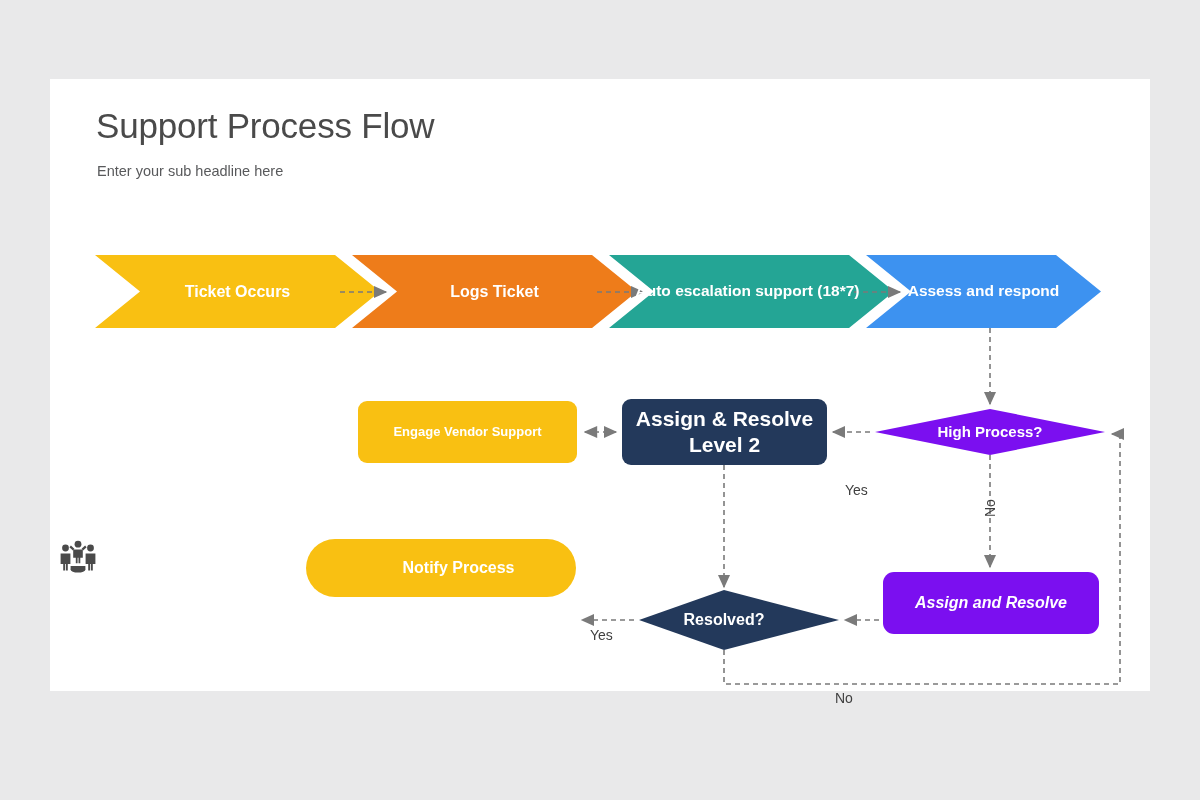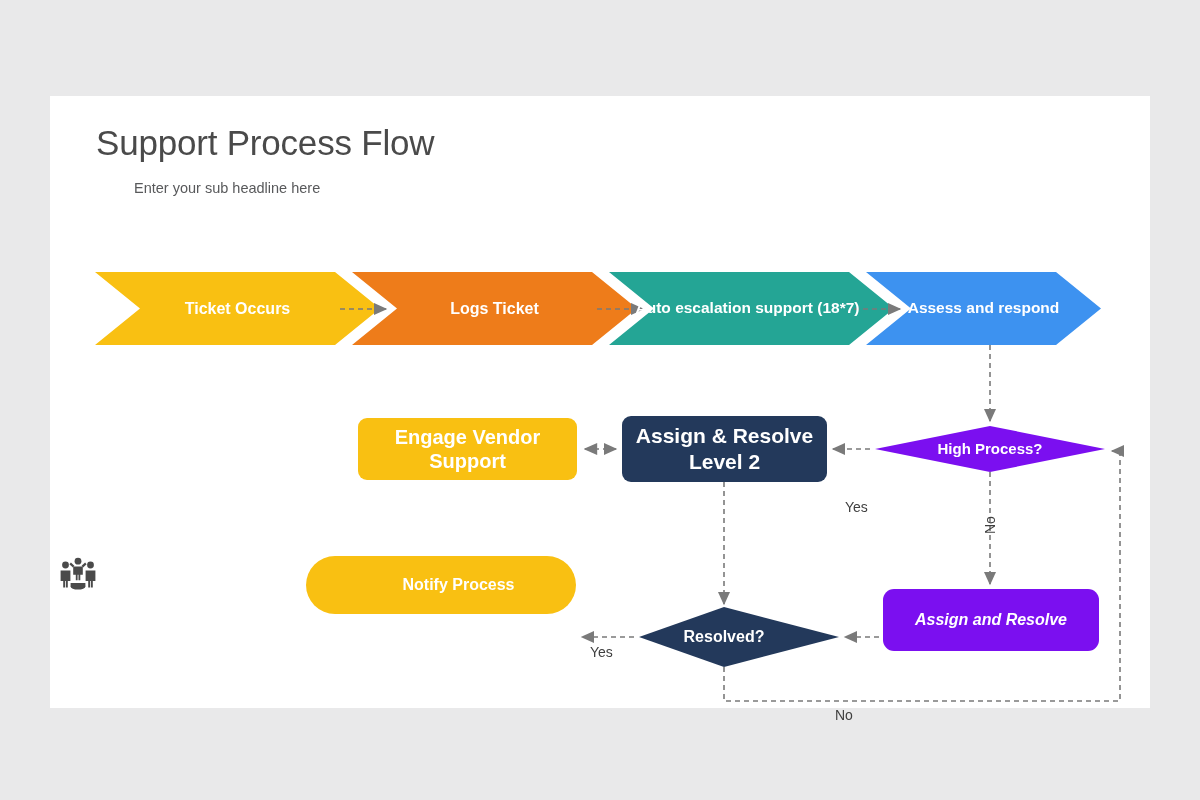--- a/index.html
+++ b/index.html
@@ -9,21 +9,21 @@
   body {
     width: 1200px;
     height: 800px;
     background: #e9e9ea;
     font-family: "Liberation Sans", sans-serif;
     overflow: hidden;
   }
   .slide-canvas {
     position: absolute;
     left: 50px;
-    top: 96px;
+    top: 79px;
     width: 1100px;
     height: 612px;
     background: #ffffff;
   }
   .page-title {
     position: absolute;
     left: 46px;
     top: 27px;
     font-size: 35px;
     font-weight: 400;
@@ -32,21 +32,20 @@
     white-space: nowrap;
   }
   .page-subtitle {
     position: absolute;
     left: 47px;
     top: 84px;
     font-size: 14.5px;
     font-weight: 400;
     color: #58595b;
     white-space: nowrap;
-    margin-left: 37px;
   }
   .diagram {
     position: absolute;
     left: 0;
     top: 0;
     width: 1100px;
     height: 612px;
   }
   .diagram svg {
     position: absolute;
@@ -162,21 +161,21 @@
       <path d="M674,571 L674,605 L1070,605 L1070,355 L1062,355" fill="none" stroke="#7a7a7a" stroke-width="1.6" stroke-dasharray="5,4" marker-end="url(#arrowGray)"></path>
     </svg>
 
     <div class="node-label" style="left:45px;  top:176px; width:285px; height:73px; font-size:16px;">Ticket Occurs</div>
     <div class="node-label" style="left:302px; top:176px; width:285px; height:73px; font-size:16px;">Logs Ticket</div>
     <div class="node-label" style="left:575px; top:176px; width:245px; height:73px; font-size:15.5px;">Auto escalation support (18*7)</div>
     <div class="node-label" style="left:826px; top:176px; width:215px; height:73px; font-size:15.5px;">Assess and respond</div>
 
     <div class="node-label" style="left:880px; top:325px; width:120px; height:56px; font-size:15px;">High Process?</div>
     <div class="node-label" style="left:578px; top:320px; width:193px; height:66px; font-size:21px;">Assign &amp; Resolve Level 2</div>
-    <div class="node-label" style="left:316px; top:322px; width:203px; height:62px; font-size:20px;">Engage Vendor Support</div>
+    <div class="node-label" style="left:316px; top:322px; width:203px; height:62px; font-size:13px;">Engage Vendor Support</div>
 
     <div class="node-label" style="left:838px; top:493px; width:206px; height:62px; font-size:16px;font-style:italic;">Assign and Resolve</div>
     <div class="node-label" style="left:604px; top:511px; width:140px; height:60px; font-size:16px;">Resolved?</div>
     <div class="node-label" style="left:296px; top:460px; width:225px; height:58px; font-size:16px;">Notify Process</div>
 
     <div class="icon-badge">
       <svg width="40" height="36" viewBox="0 0 40 36">
 
         <circle cx="7.5" cy="9" r="3.4" fill="#4a4a4a"></circle>
         <path d="M2.6,14.5 h9.8 v10.5 h-2.6 v6.5 h-1.9 v-6.5 h-0.8 v6.5 h-1.9 v-6.5 h-2.6 z" fill="#4a4a4a"></path>

